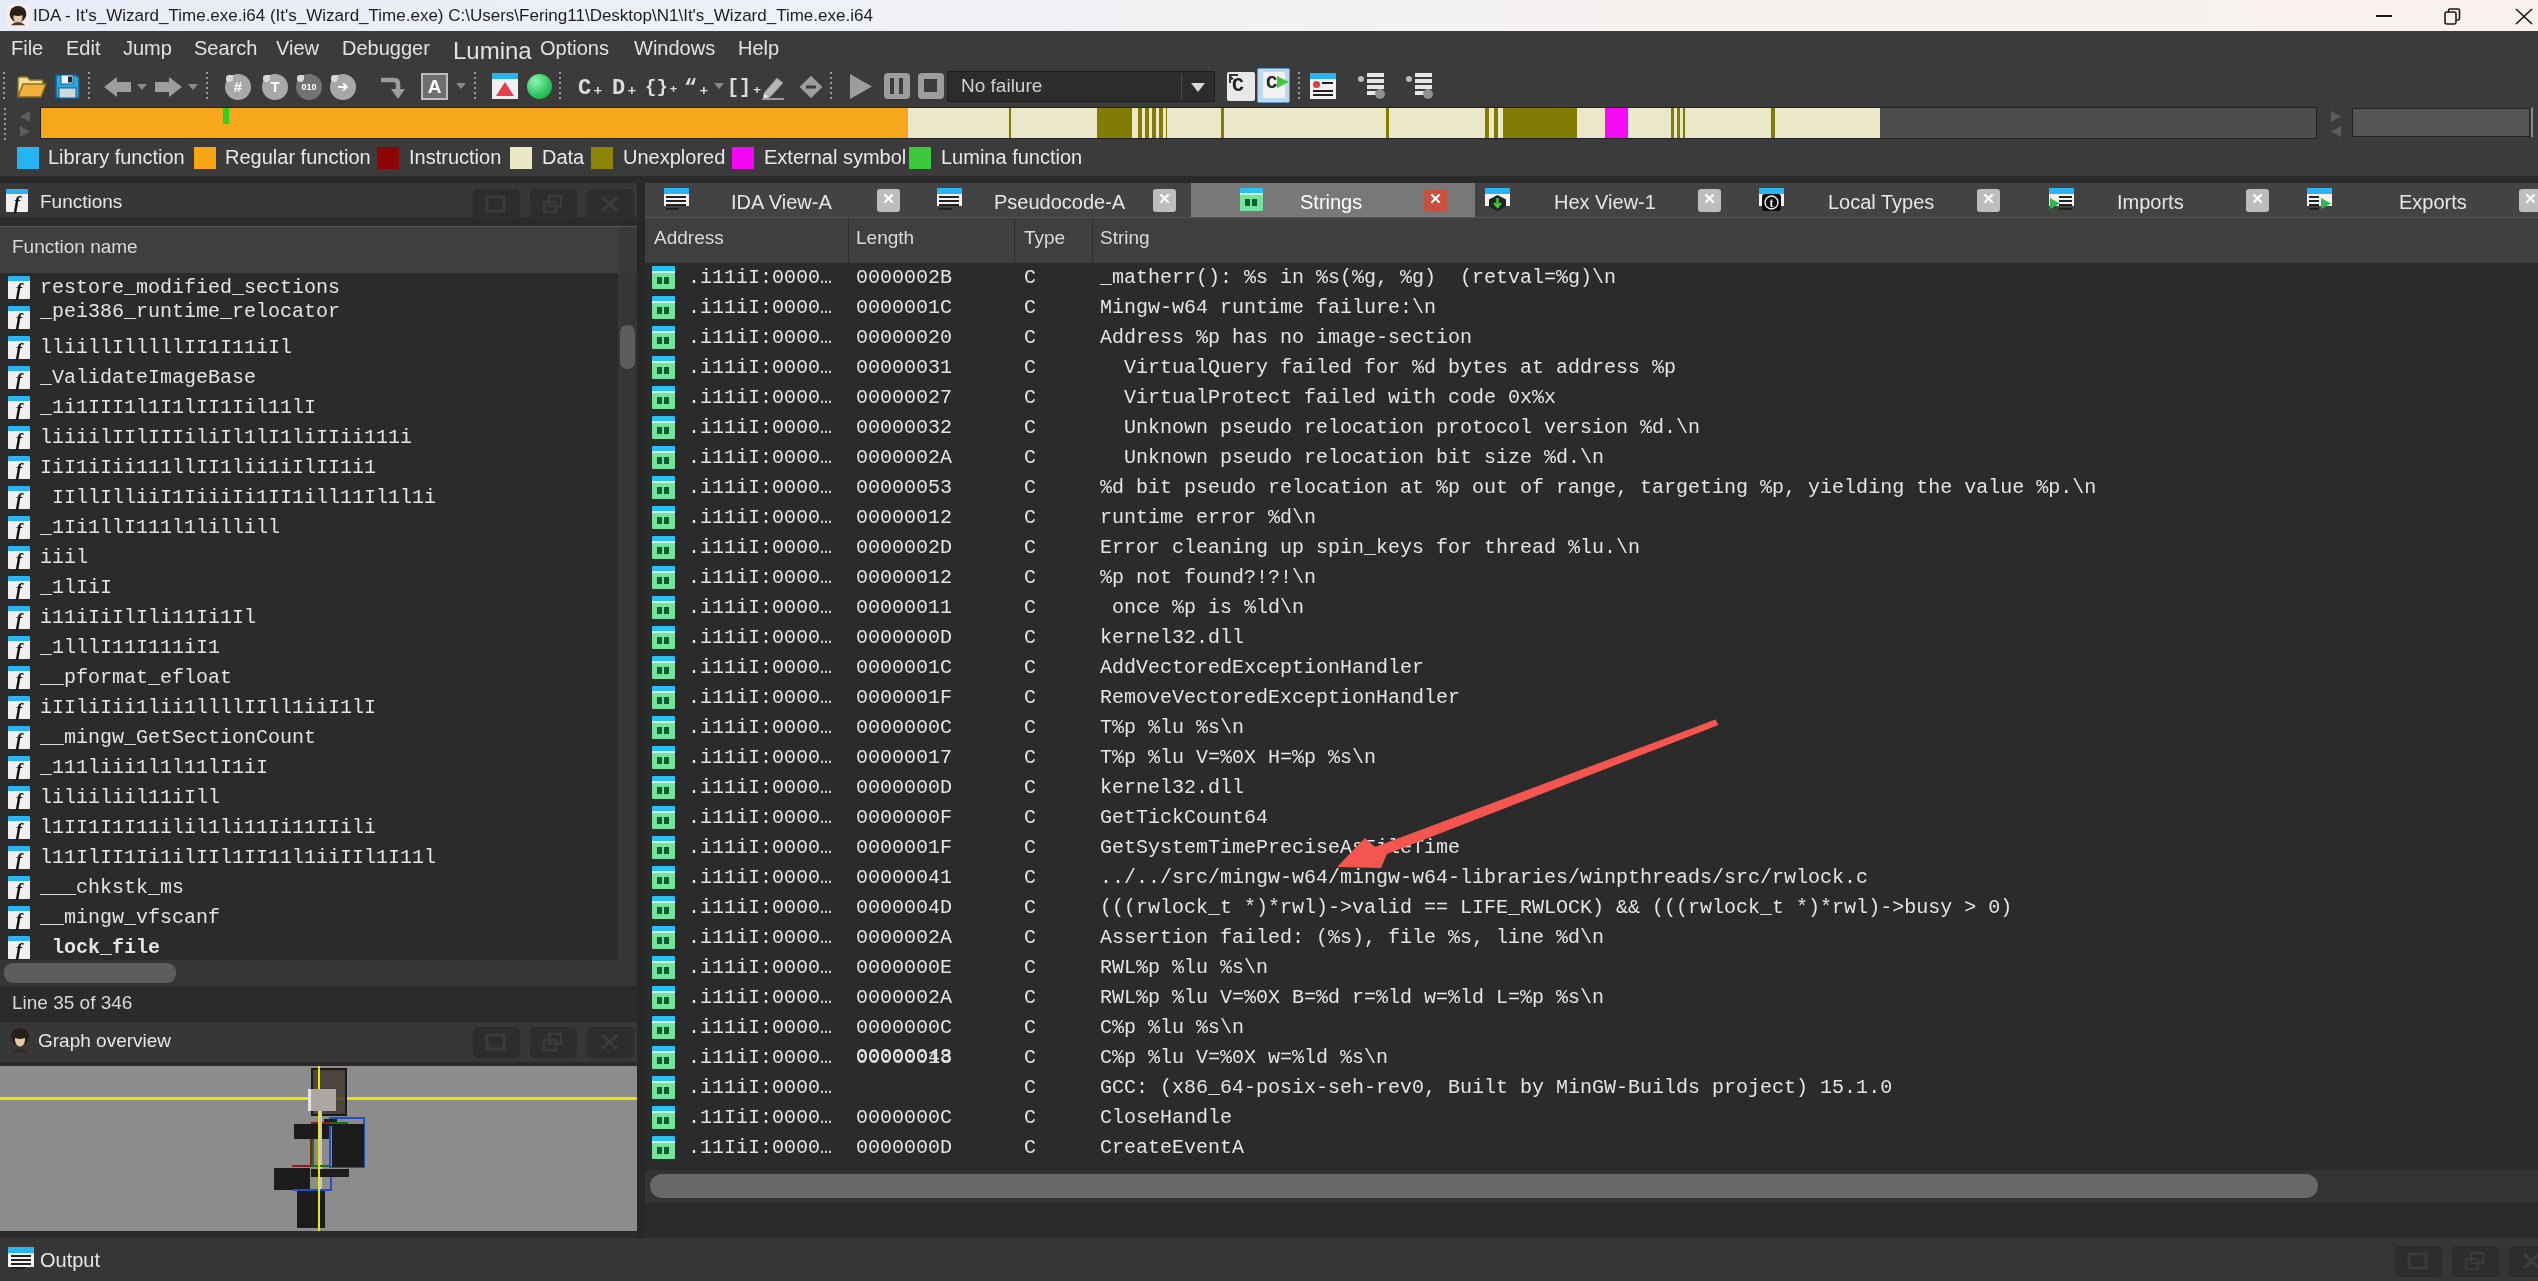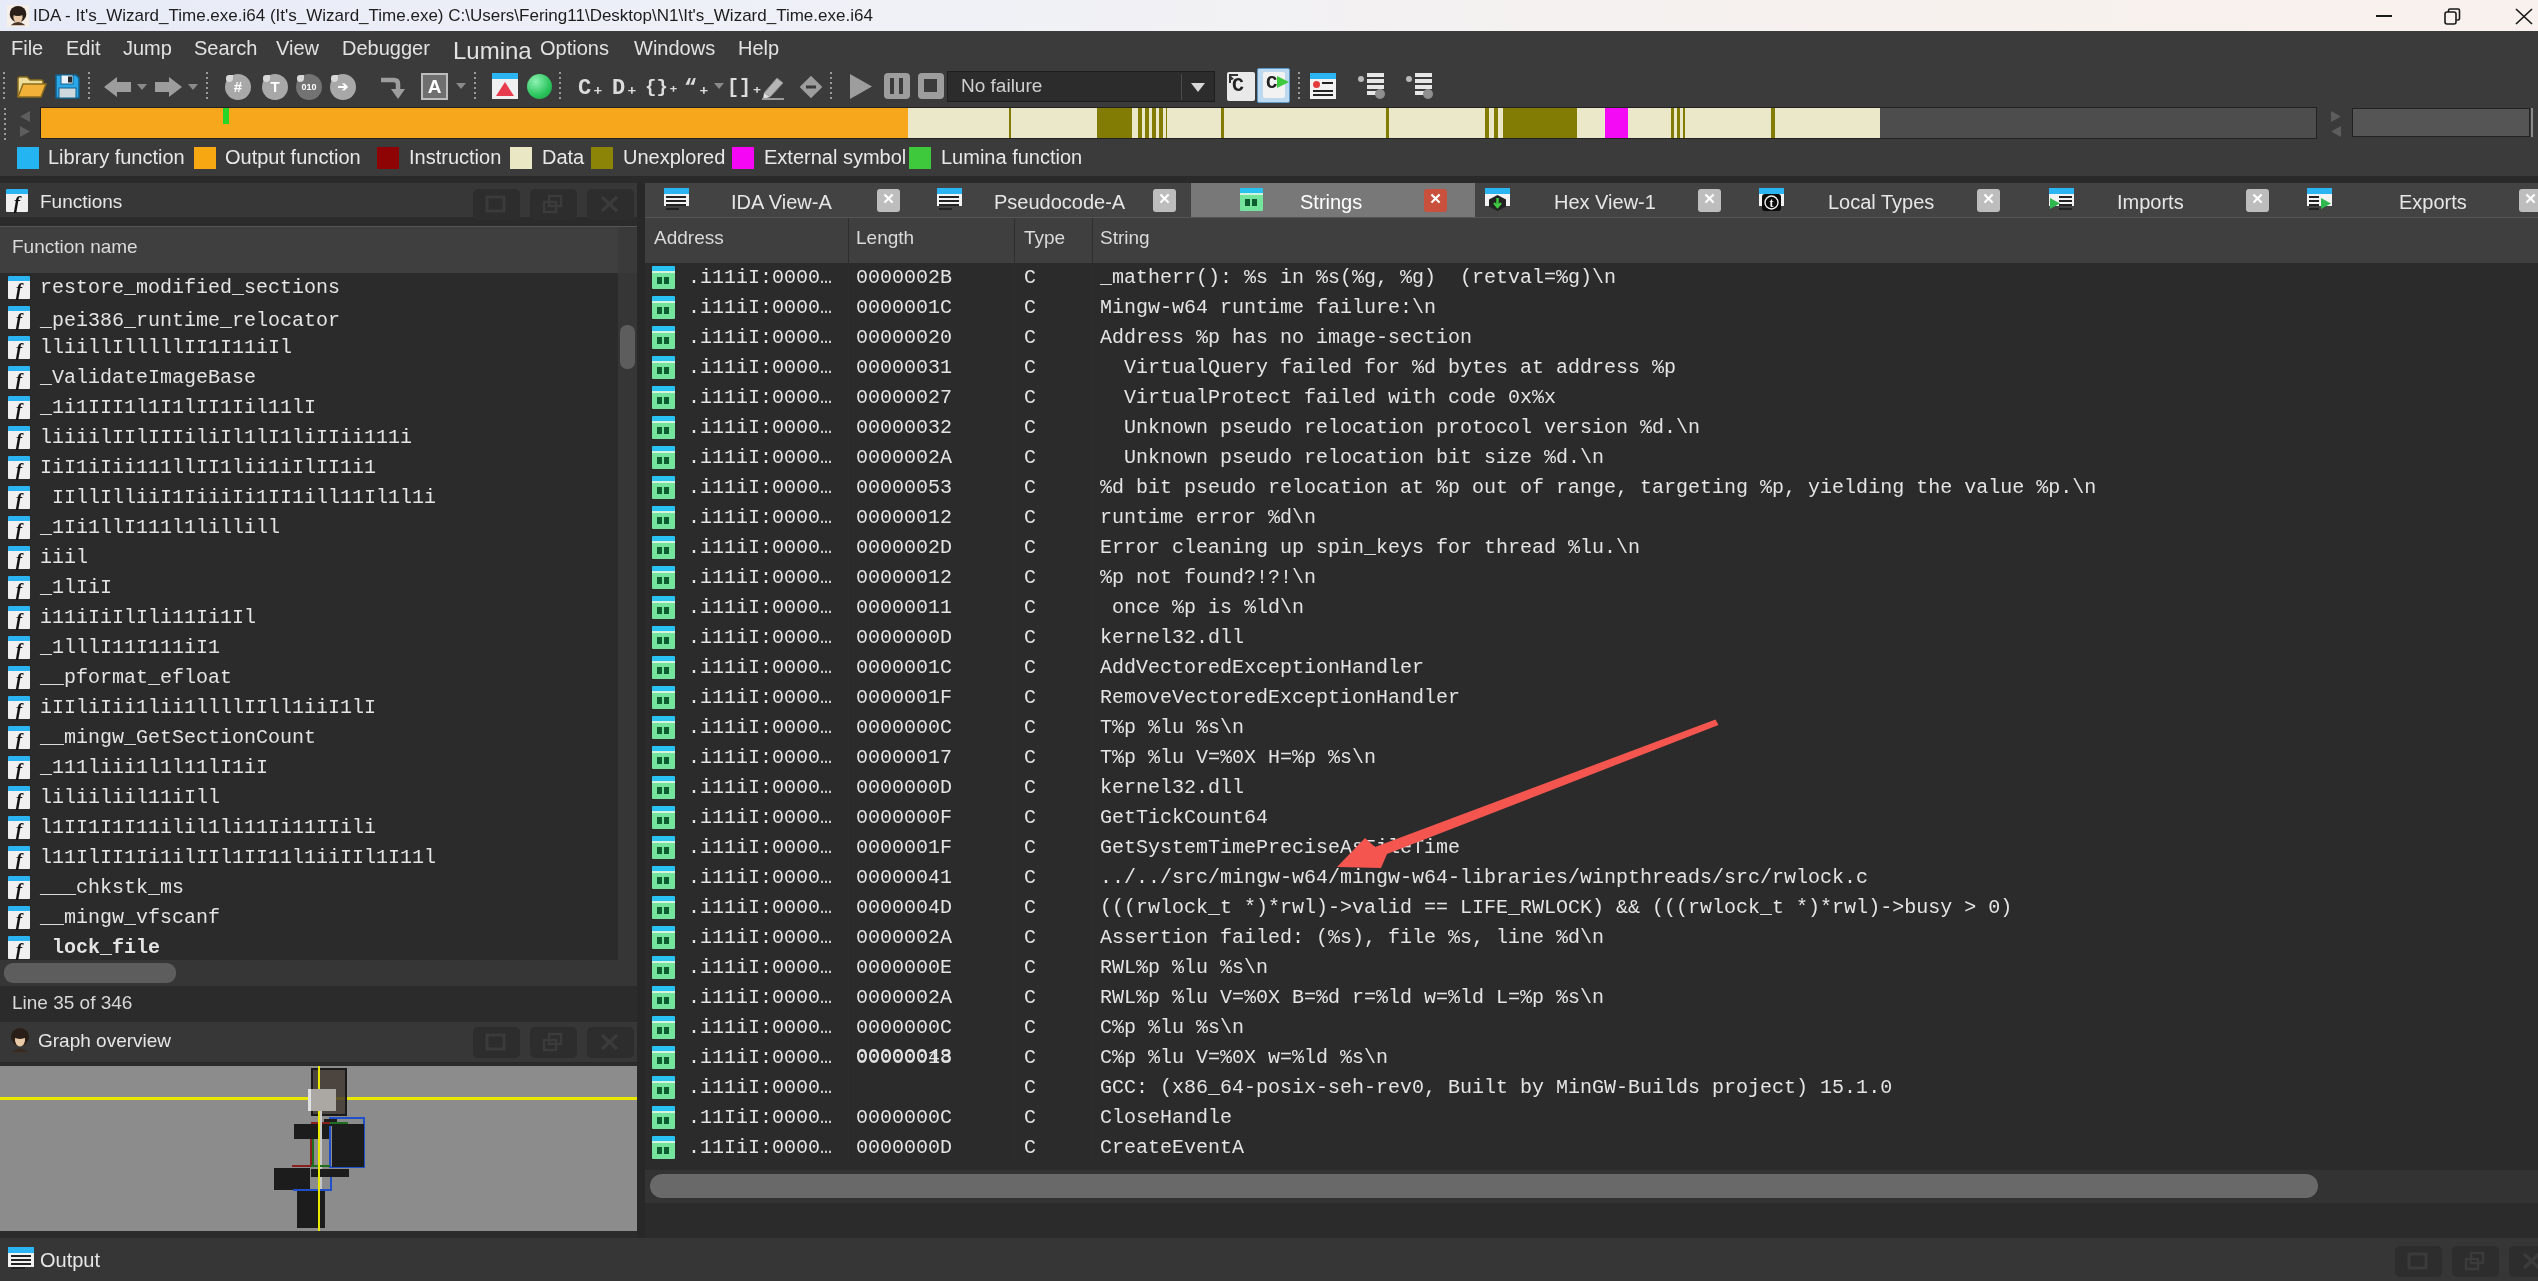--- a/index.html
+++ b/index.html
@@ -194,21 +194,21 @@
 <svg class="abs" style="left:2329px;top:110px" width="14" height="28">
     <path d="M2 1 L12 6.5 L2 12 Z" fill="#5d5d5d"></path>
     <path d="M12 16 L12 27 L2 21.5 Z" fill="#5d5d5d"></path>
   </svg>
 <div class="abs" style="left:2352px;top:108px;width:178px;height:29px;background:#555;border:1px solid #222"></div>
 <div class="abs" style="left:2531px;top:108px;width:2px;height:29px;background:#8a8a8a"></div>
 <div class="abs" style="left:0;top:141px;width:2538px;height:35px;background:#3b3b3b"></div>
 <div class="abs" style="left:17px;top:147px;width:22px;height:22px;background:#25b4f2"></div>
 <div class="abs" style="left:48px;top:146px;font-size:20px;color:#e8e8e8">Library function</div>
 <div class="abs" style="left:194px;top:147px;width:22px;height:22px;background:#f7a711"></div>
-<div class="abs" style="left:225px;top:146px;font-size:20px;color:#e8e8e8">Output function</div>
+<div class="abs" style="left:225px;top:146px;font-size:20px;color:#e8e8e8">Regular function</div>
 <div class="abs" style="left:377px;top:147px;width:22px;height:22px;background:#8e0404"></div>
 <div class="abs" style="left:409px;top:146px;font-size:20px;color:#e8e8e8">Instruction</div>
 <div class="abs" style="left:510px;top:147px;width:22px;height:22px;background:#eae7c5"></div>
 <div class="abs" style="left:542px;top:146px;font-size:20px;color:#e8e8e8">Data</div>
 <div class="abs" style="left:591px;top:147px;width:22px;height:22px;background:#8c8406"></div>
 <div class="abs" style="left:623px;top:146px;font-size:20px;color:#e8e8e8">Unexplored</div>
 <div class="abs" style="left:732px;top:147px;width:22px;height:22px;background:#f506f5"></div>
 <div class="abs" style="left:764px;top:146px;font-size:20px;color:#e8e8e8">External symbol</div>
 <div class="abs" style="left:909px;top:147px;width:22px;height:22px;background:#3ec83c"></div>
 <div class="abs" style="left:941px;top:146px;font-size:20px;color:#e8e8e8">Lumina function</div>
@@ -231,21 +231,21 @@
     <svg width="22" height="22">
       <path d="M3 4 L18 18 M18 4 L3 18" stroke="#3b3b3b" stroke-width="3.4"></path>
     </svg>
   </div>
 <div class="abs" style="left:0;top:226px;width:637px;height:47px;background:#3f3f3f;border-top:1px solid #555"></div>
 <div class="abs hdrtxt" style="left:12px;top:236px;color:#dadada">Function name</div>
 <div class="abs" style="left:618px;top:227px;width:19px;height:46px;background:#3a3a3a"></div>
 <div class="ficon" style="left:8px;top:276px">f</div>
 <div class="row mono" style="left:40px;top:273px">restore_modified_sections</div>
 <div class="ficon" style="left:8px;top:306px">f</div>
-<div class="row mono" style="left:40px;top:306px">_pei386_runtime_relocator</div>
+<div class="row mono" style="left:40px;top:297px">_pei386_runtime_relocator</div>
 <div class="ficon" style="left:8px;top:336px">f</div>
 <div class="row mono" style="left:40px;top:333px">lliillIlllllII1I11iIl</div>
 <div class="ficon" style="left:8px;top:366px">f</div>
 <div class="row mono" style="left:40px;top:363px">_ValidateImageBase</div>
 <div class="ficon" style="left:8px;top:396px">f</div>
 <div class="row mono" style="left:40px;top:393px">_1i1III1l1I1lII1Iil11lI</div>
 <div class="ficon" style="left:8px;top:426px">f</div>
 <div class="row mono" style="left:40px;top:423px">liiiilIIlIIIiliIl1lI1liIIii111i</div>
 <div class="ficon" style="left:8px;top:456px">f</div>
 <div class="row mono" style="left:40px;top:453px">IiI1iIii111llII1lii1iIlII1i1</div>

